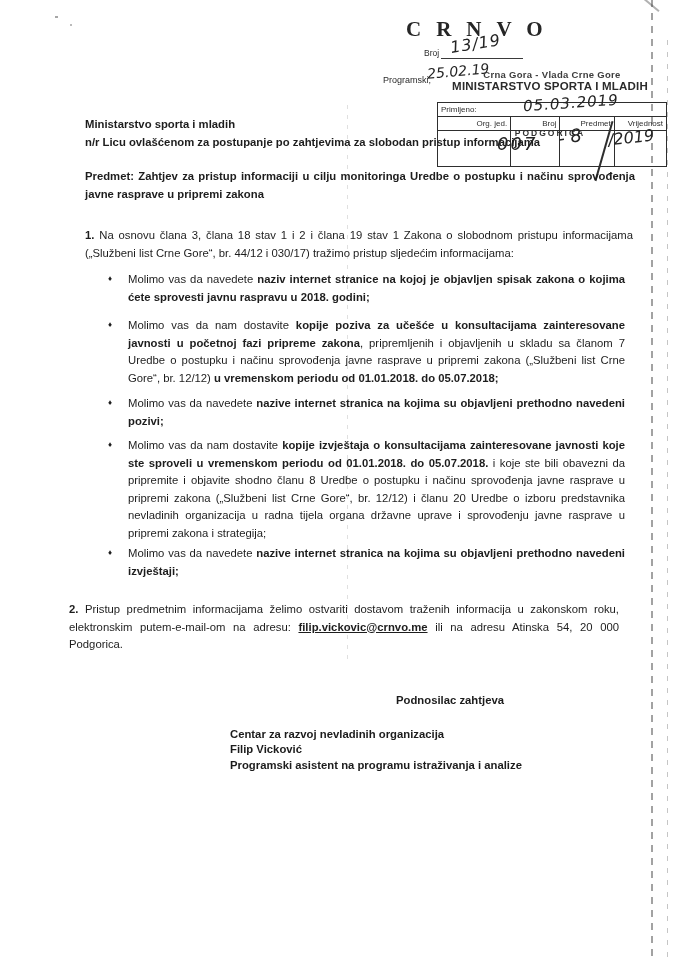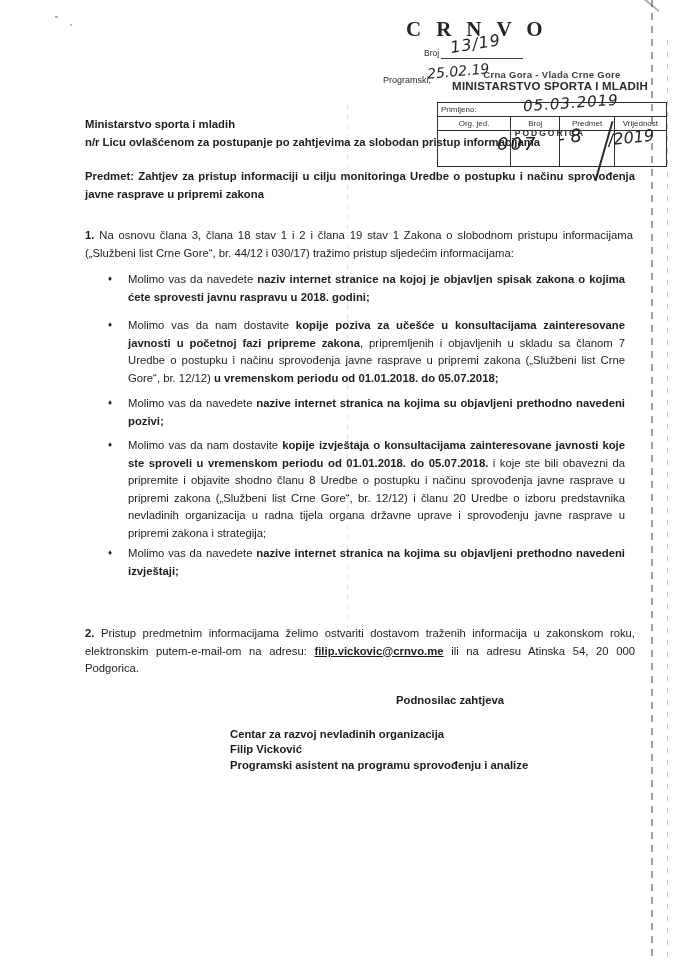--- a/index.html
+++ b/index.html
@@ -46,30 +46,30 @@
               font-size:11.5px; font-weight:700; color:#2b2b2b; letter-spacing:.2px; }
   .stamp-l3 { left:420px; top:93px; width:260px; text-align:center;
               font-size:8.5px; font-weight:700; color:#333; letter-spacing:2px;margin-top:35px; }
   .stamp-table {
     left:437px; top:102px; width:230px; border-collapse:collapse;
     color:#2e2e2e;
     padding-left:24px;
   }
   .stamp-table td {
     border:1.5px solid #2e2e2e; font-size:8px; padding:1px 3px;
-    height:11px; text-align:center; vertical-align:middle;
+    height:11px; text-align:right; vertical-align:middle;
   }
   .stamp-table td.lbl { text-align:left; }
   .stamp-table td.tall { height:33px; }
 
   
   .recipient { left:85px; top:116px; width:548px; font-weight:700; }
   .subject   { left:85px; top:168px; width:550px; font-weight:700; }
   .para1     { left:85px; top:227px; width:548px; }
-  .para2     { left:85px; top:601px; width:550px;margin-top:24px; }
+  .para2     { left:69px; top:601px; width:550px; }
   .email     { font-weight:700; text-decoration:underline; }
 
   .bullet { left:85px; width:540px; display:flex; }
   .bullet .marker { width:9px; margin-left:23px; margin-right:11px; font-size:8px; padding-top:3px; color:#1d1d1d; }
   .bullet .btext  { width:497px; }
   .bullet1 { top:271px; } .bullet2 { top:317px; } .bullet3 { top:395px; }
   .bullet4 { top:437px; } .bullet5 { top:545px; }
 
   
   .sig-title { left:250px; top:694px; width:400px; text-align:center; font-weight:700;
@@ -176,16 +176,16 @@
   </div>
 
   <div class="abs body-text para2">
     <span class="b">2.</span><span> Pristup predmetnim informacijama želimo ostvariti dostavom traženih informacija u zakonskom roku, elektronskim putem-e-mail-om na adresu: </span><span class="email">filip.vickovic@crnvo.me</span><span> ili na adresu Atinska 54, 20 000 Podgorica.</span>
   </div>
 
   <div class="abs sig-title">Podnosilac zahtjeva</div>
   <div class="abs sig-block">
     <div>Centar za razvoj nevladinih organizacija</div>
     <div>Filip Vicković</div>
-    <div>Programski asistent na programu sprovođenju i analize</div>
+    <div>Programski asistent na programu istraživanja i analize</div>
   </div>
 
 </div>
 
 </body></html>

